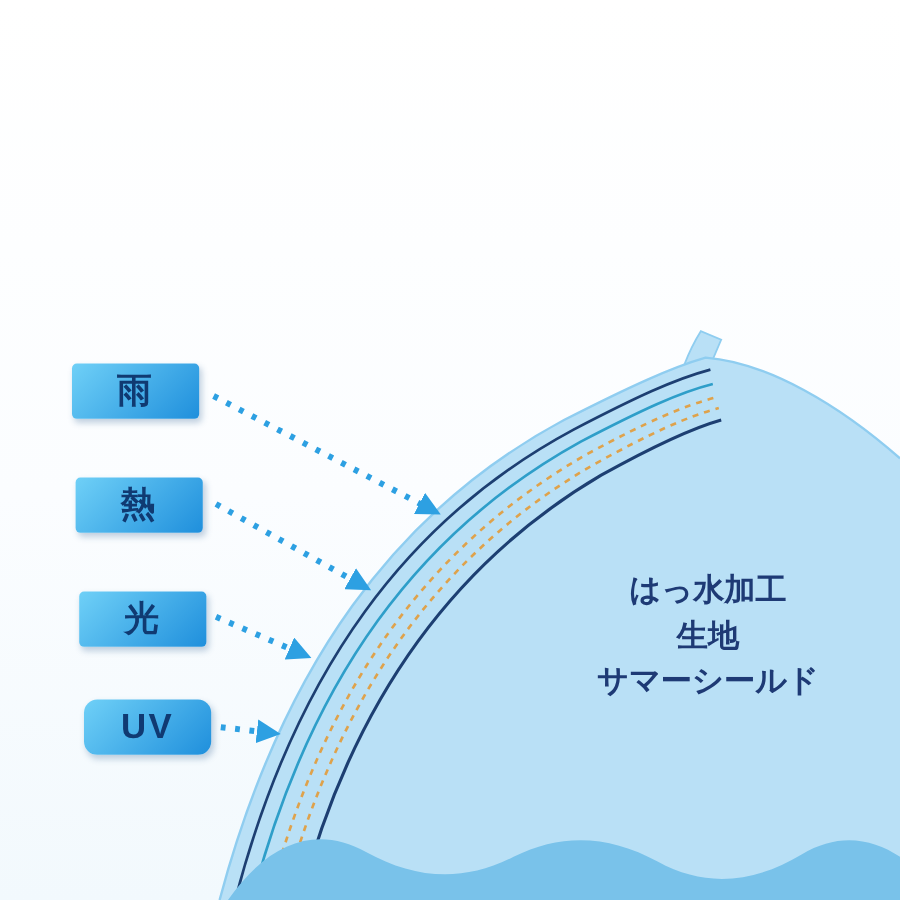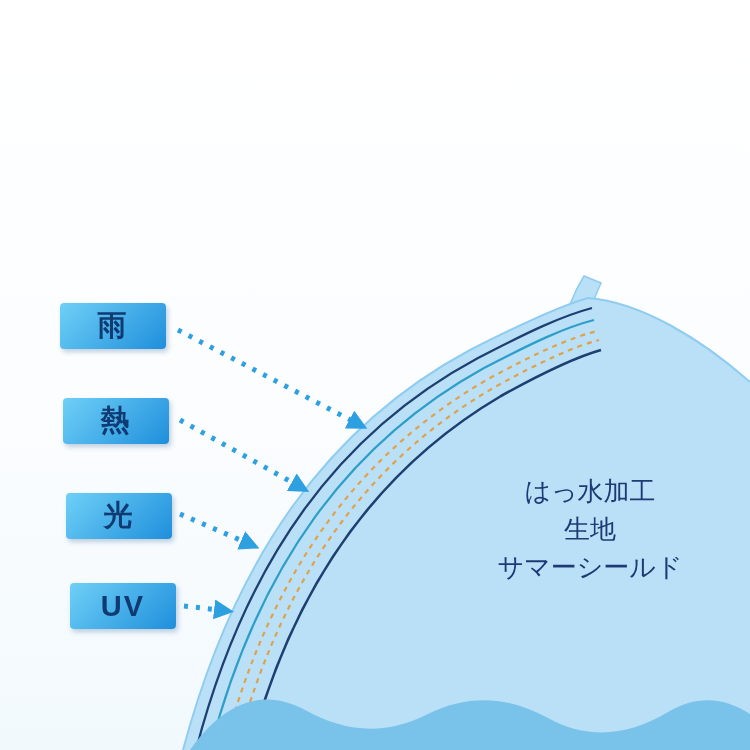--- a/index.html
+++ b/index.html
@@ -27,24 +27,24 @@
   .arrow-head{fill:var(--arrow-blue,#2da0e2);}
   .factor{
     position:absolute;width:106px;height:46px;display:flex;align-items:center;justify-content:center;
     font-size:29px;font-weight:700;letter-spacing:2px;color:var(--label-text,#103a72);
     background:linear-gradient(135deg,var(--label-gradient-start,#6fd0f7) 0%,var(--label-gradient-end,#1f8fdc) 100%);
     border-radius:4px;box-shadow:2px 3px 5px rgba(40,90,140,.28);
   }
   .factor-rain{left:60px;top:303px;}
   .factor-heat{left:63px;top:398px;}
   .factor-light{left:66px;top:493px;}
-  .factor-uv{left:70px;top:583px;}
+  .factor-uv{left:70px;top:583px;border-radius:11px;}
   .layers{
     position:absolute;left:430px;top:472px;width:320px;text-align:center;
-    font-size:26px;line-height:38px;font-weight:400;color:var(--text-navy,#1e3a75);
+    font-size:26px;line-height:38px;font-weight:700;color:var(--text-navy,#1e3a75);
   }
 </style>
 </head>
 <body>
 
 <div class="stage">
 
 
   <svg class="diagram" viewBox="0 0 750 750" aria-hidden="true">
     <defs>

